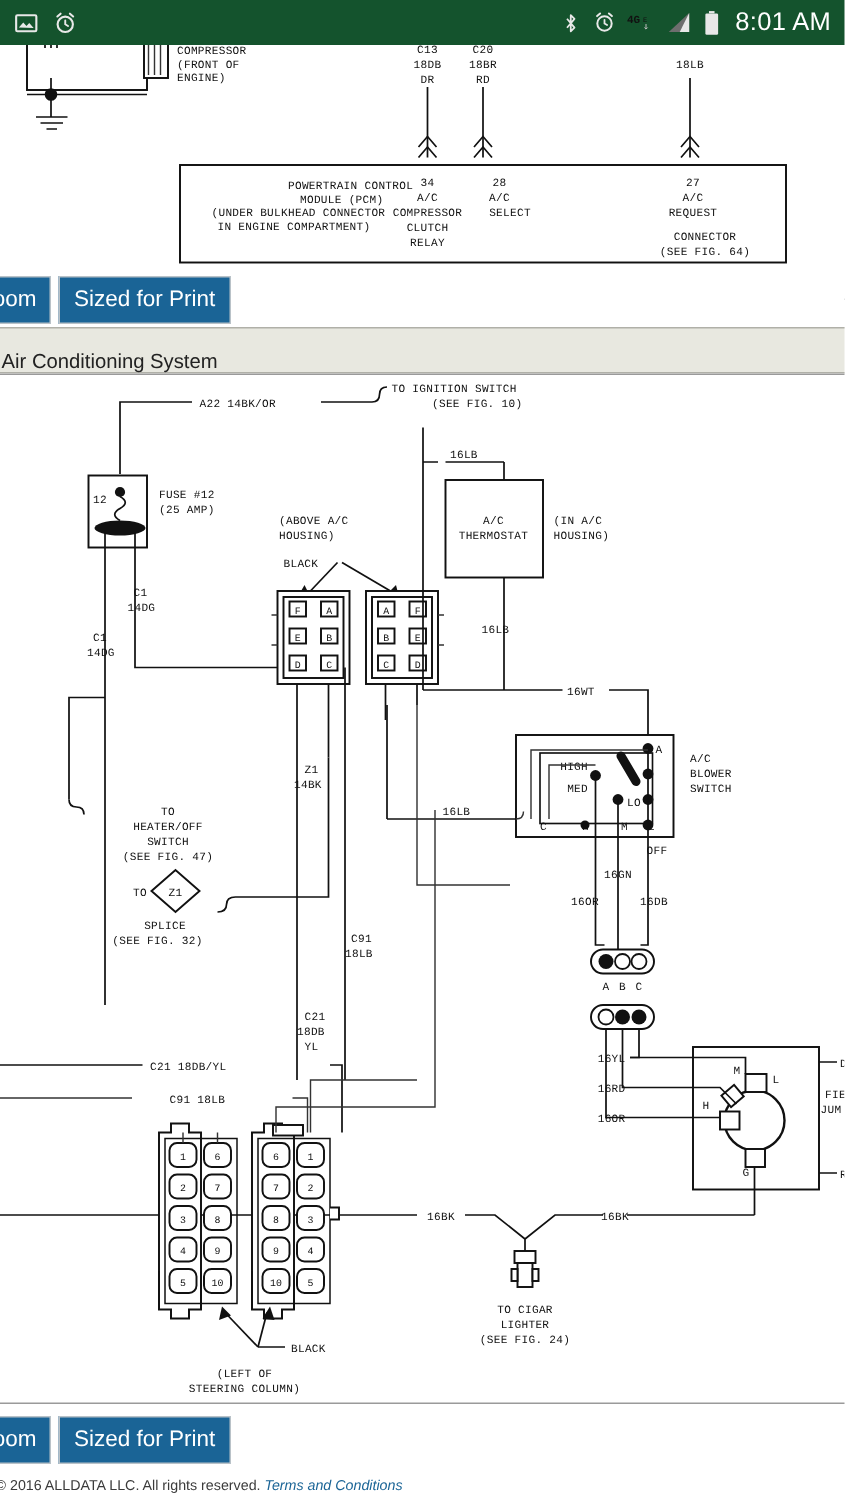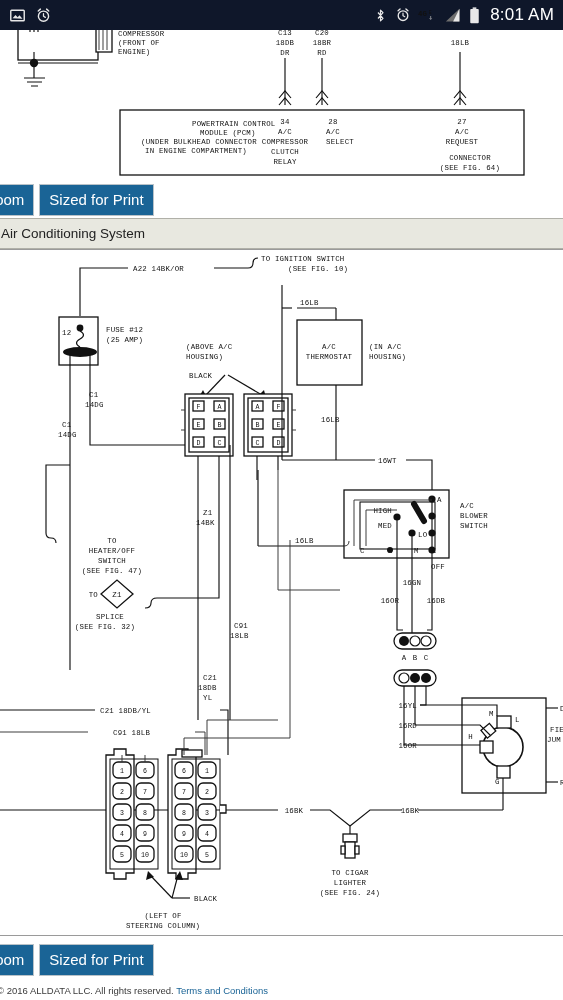--- a/index.html
+++ b/index.html
@@ -1,21 +1,21 @@
 <!DOCTYPE html>
 <html><head>
 <meta charset="utf-8">
 <style>
   * { margin:0; padding:0; box-sizing:border-box; }
   html,body { width:563px; height:1000px; background:#ffffff;
     font-family:"Liberation Sans", sans-serif; overflow:hidden; }
 
   
   #statusbar{ position:absolute; left:0; top:0; width:563px; height:30px;
-    background:#0f172a; color:#e8e8e8; display:flex; align-items:center; }
+    background:#14532d; color:#e8e8e8; display:flex; align-items:center; }
   #statusbar .left{ display:flex; align-items:center; gap:9px; padding-left:9px; }
   #statusbar .right{ margin-left:auto; display:flex; align-items:center; gap:7px; padding-right:9px; }
   #statusbar .clocktext{ font-size:17px; letter-spacing:.2px; color:#fff; padding-left:3px;}
   .sicon{ display:inline-block; line-height:0; }
 
   
   .panel{ position:absolute; left:0; width:563px; background:#fff;
     border-top:1px solid #9a9a9a; border-bottom:1px solid #9a9a9a; overflow:hidden; }
   #panel-top{ top:30px; height:170px; border-top:none; }
   #panel-main{ top:249px; height:687px; }
@@ -24,27 +24,27 @@
     display:flex; align-items:center; }
   #toolbar-top{ top:181px; }
   #toolbar-bottom{ top:941px; }
   .tbtn{ background:#1a6496; color:#fff; font-size:15px; line-height:1;
     padding:7px 9px 8px 9px; border:1px solid #b9c2c8; margin-right:5px;
     white-space:nowrap; }
   #zoom-btn{ margin-left:-24px; }
 
   #titlebar{ position:absolute; left:0; top:218px; width:563px; height:31px;
     background:#e8e8e0; border-top:1px solid #b0b0a8; border-bottom:1px solid #b0b0a8;
-    display:flex; align-items:center; }
+    display:flex; align-items:flex-end; }
   #titlebar span{ font-size:13.5px; color:#222; padding-left:1px; }
 
   #footer{ position:absolute; left:0; top:978px; width:563px; height:22px; background:#fff; }
   #footer .cp{ position:absolute; left:-3px; top:7px; font-size:9.5px; color:#3b3b3b;
     white-space:nowrap; }
-  #footer .tc{ color:#1a6496; text-decoration:none; }
+  #footer .tc{ color:#1a6496; text-decoration:none;font-style:italic; }
 
   svg text{ font-family:"Liberation Mono", monospace; fill:#111; }
   svg .lbl{ font-size:7.4px; letter-spacing:.2px; }
   svg .lbl-s{ font-size:6.6px; }
   .wire{ stroke:#111; stroke-width:1.15; fill:none; }
   .wirethin{ stroke:#333; stroke-width:.95; fill:none; }
   .box{ stroke:#111; stroke-width:1.3; fill:#fff; }
 </style>
 </head>
 <body>

